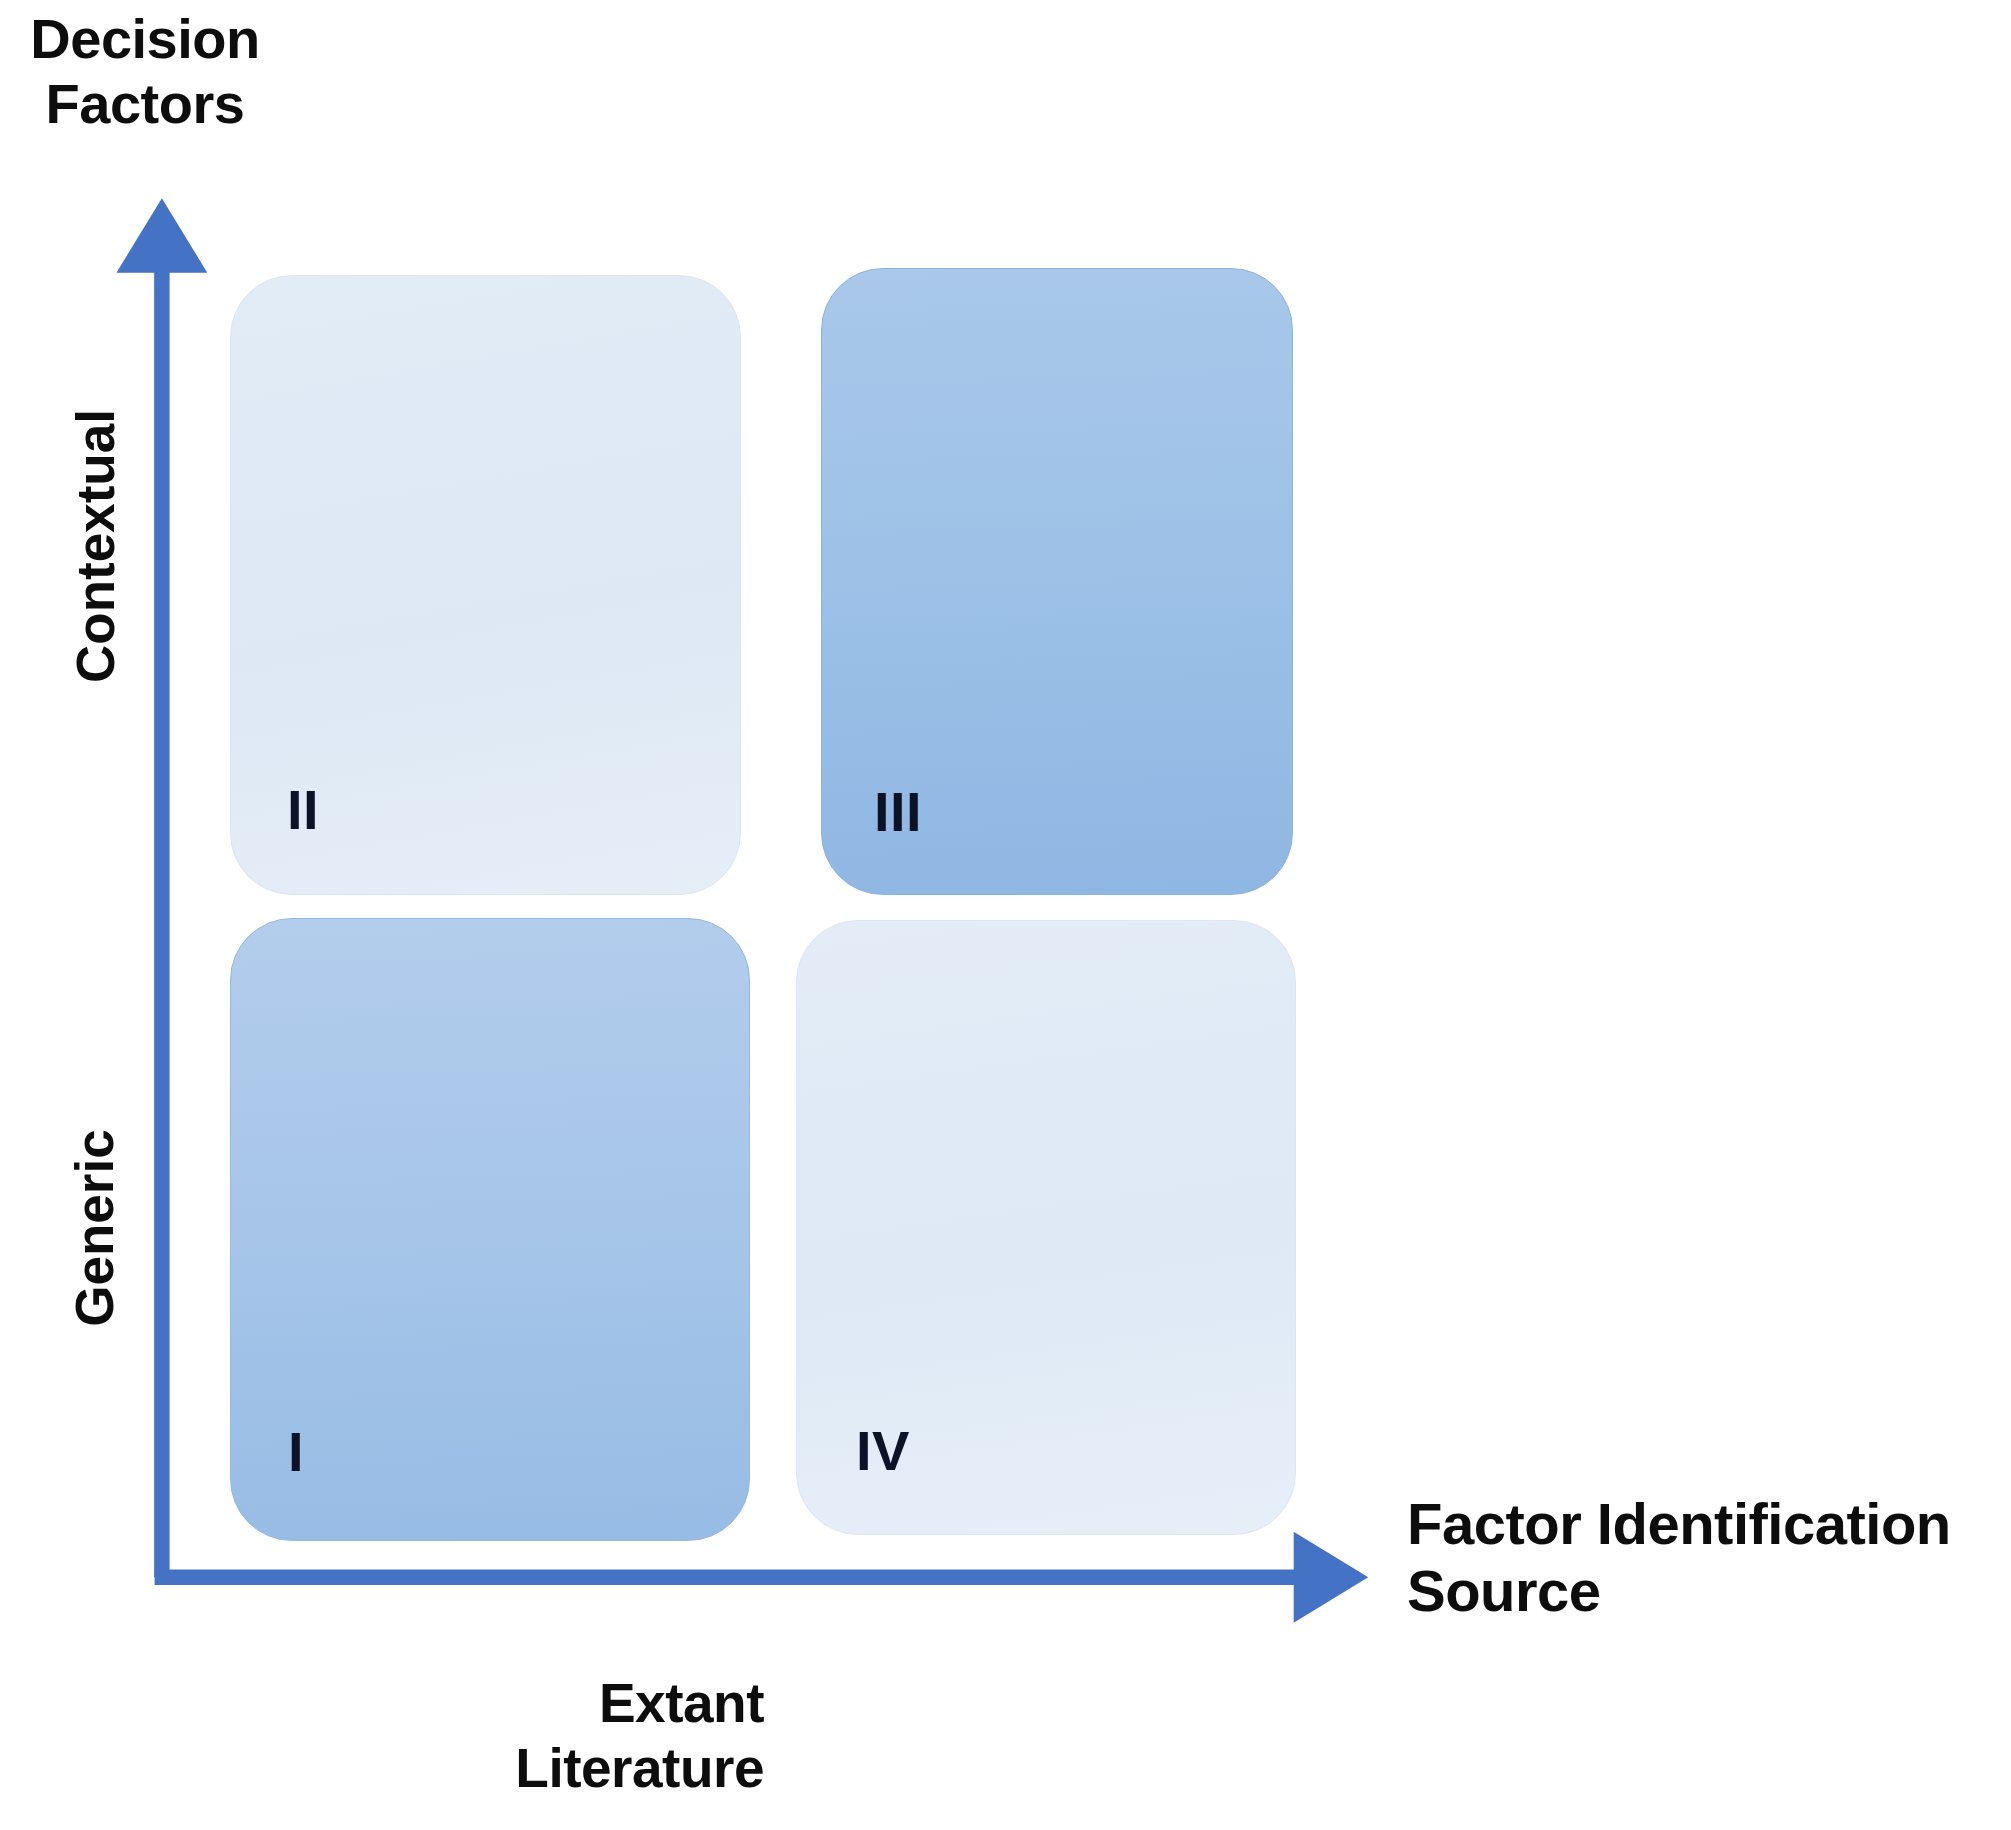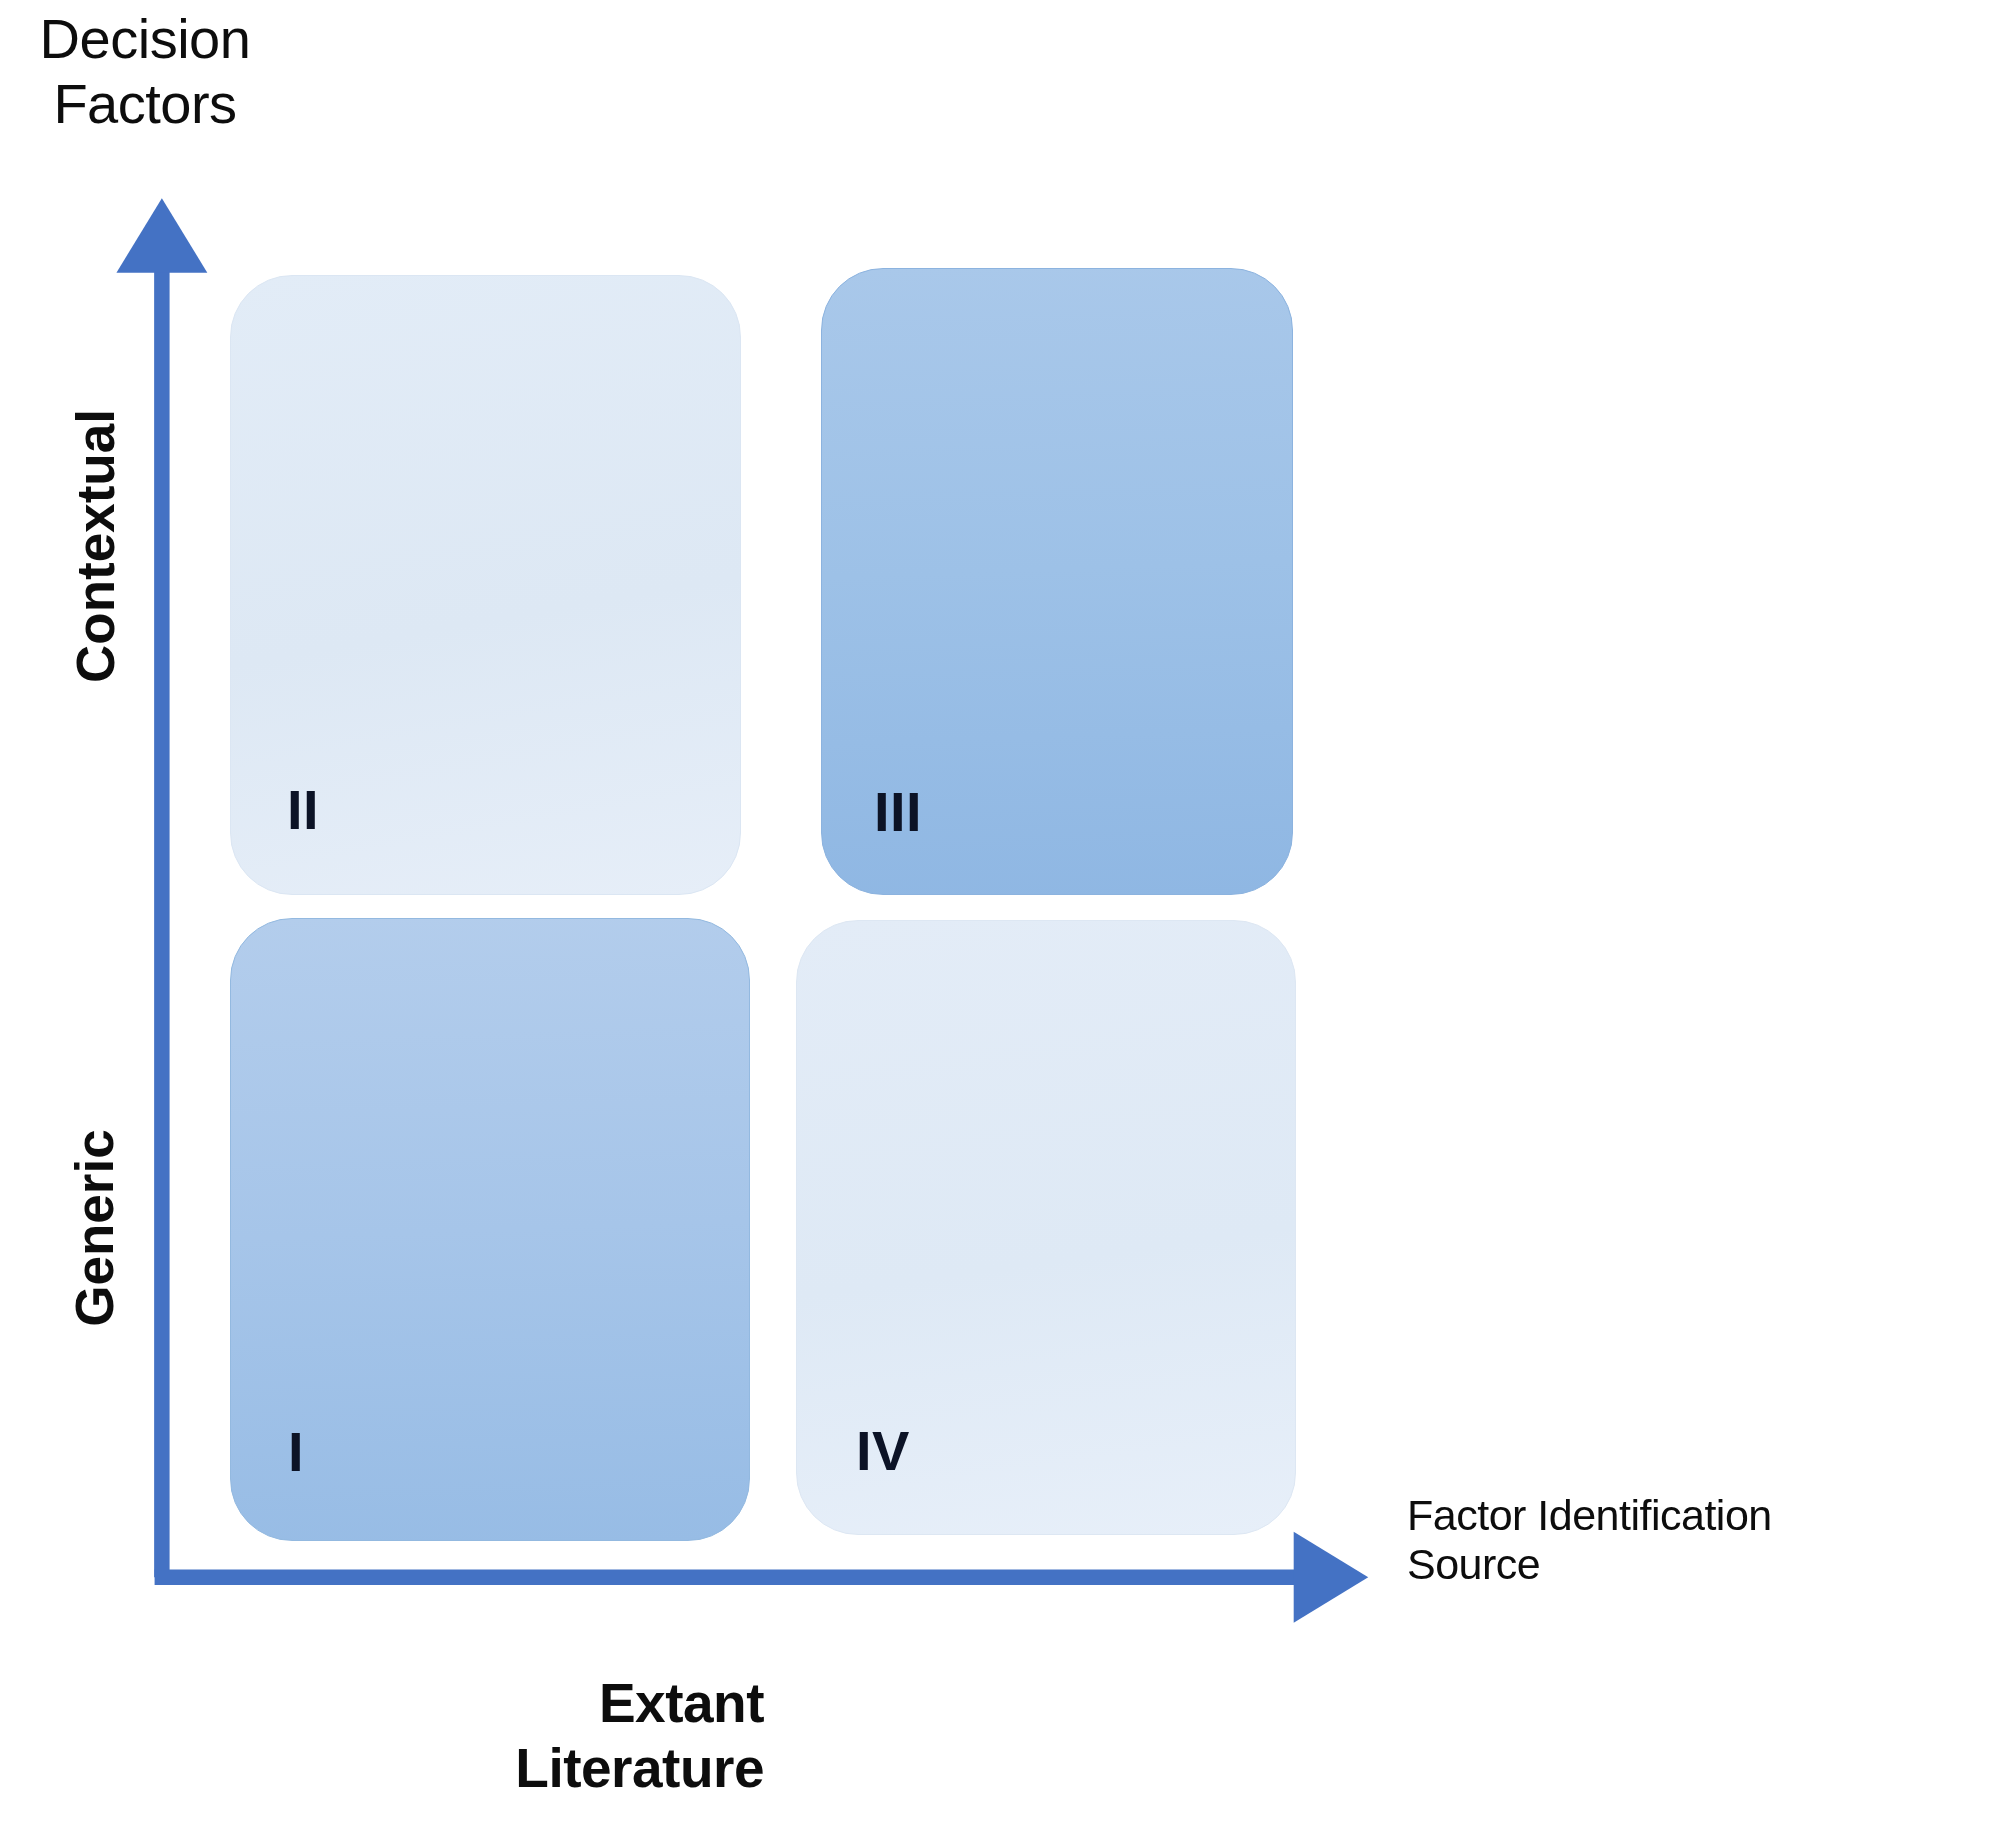--- a/index.html
+++ b/index.html
@@ -23,39 +23,39 @@
     top: 0;
     width: 2011px;
     height: 1830px;
     pointer-events: none;
   }
 
   
   .lbl {
     position: absolute;
     color: #0d0d0d;
-    font-weight: normal;
+    font-weight: bold;
     line-height: 1.15;
     white-space: pre-line;
   }
 
   #y-axis-title {
     left: 27px;
     top: 7.3px;
     width: 236px;
     font-size: 56px;
     text-align: center;
     letter-spacing: -0.5px;
   }
 
   #x-axis-title {
     left: 1407px;
     top: 1491px;
     width: 600px;
-    font-size: 43px;
+    font-size: 58px;
     text-align: left;
     letter-spacing: -0.5px;
   }
 
   .y-tick {
     position: absolute;
     color: #0d0d0d;
     font-weight: bold;
     font-size: 53px;
     transform-origin: 50% 50%;

